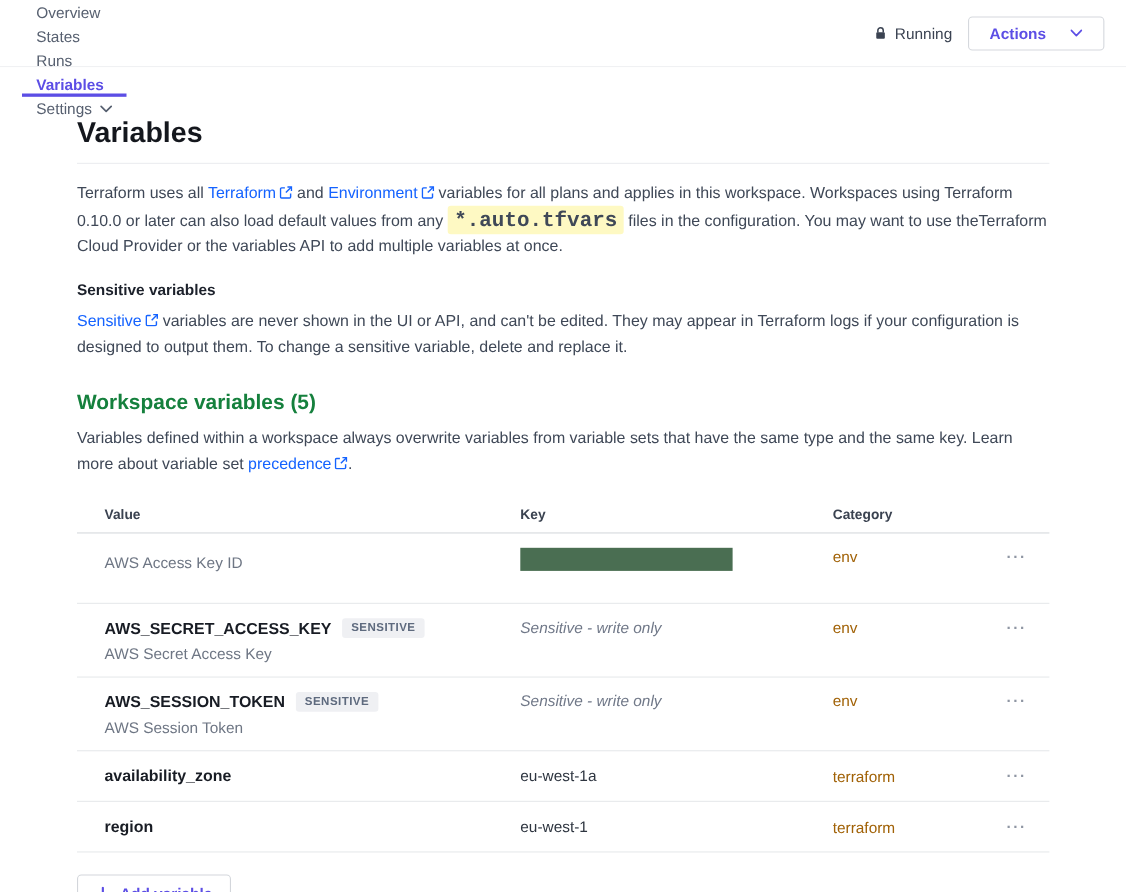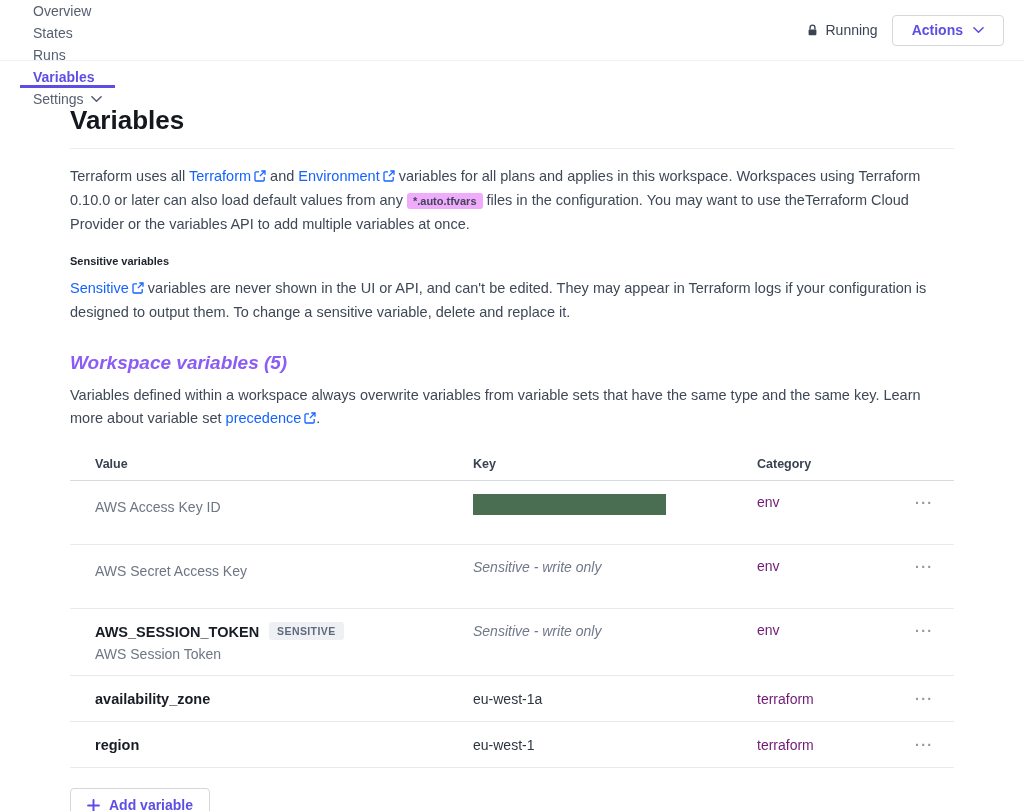--- a/index.html
+++ b/index.html
@@ -34,21 +34,21 @@
   }
   .tab.active {
     color: #5c4ee5;
     font-weight: bold;
     border-bottom-color: #5c4ee5;
   }
   .tab .chev { margin-left: 7px; color: #576070; display: inline-flex; }
   .nav-right { margin-left: auto; display: flex; align-items: center; gap: 14px; }
   .status { display: inline-flex; align-items: center; gap: 7px; font-size: 14px; color: #3b4352; }
   .actions-btn {
-    display: inline-flex; align-items: center; gap: 10px;
+    display: inline-flex; align-items: center; gap: 22px;
     height: 31px; padding: 0 19px;
     background: #fff;
     border: 1px solid #d5d8dd;
     border-radius: 4px;
     color: #5c4ee5; font-size: 14px; font-weight: bold;
     cursor: pointer;
     font-family: "Liberation Sans", sans-serif;
     text-align: center;
   }
 
@@ -57,28 +57,28 @@
   h1.page-title {
     margin-top: 44px;
     font-size: 26px; font-weight: bold; color: #14171d;
     padding-bottom: 12px;
     border-bottom: 1px solid #ebedf0;
   }
   p.body-text { margin-top: 16px; font-size: 14.5px; line-height: 23px; color: #3f4857; }
   a.link { color: #1563ff; text-decoration: none; cursor: pointer; }
   .ext-icon { display: inline-block; vertical-align: -1px; margin-left: 3px; color: #1563ff; }
   code.inline-code {
-    font-family: Liberation Sans, sans-serif;
-    font-size: 11px; font-weight: bold;
-    background: #f0abfc; color: #3f4857;
+    font-family: Liberation Mono, monospace;
+    font-size: 19px; font-weight: bold;
+    background: #fef9c3; color: #3f4857;
     padding: 2px 6px; border-radius: 3px;
   }
-  h3.sub-heading { margin-top: 19px; font-size: 11px; font-weight: bold; color: #1c212b; }
+  h3.sub-heading { margin-top: 19px; font-size: 14px; font-weight: bold; color: #1c212b; }
   p.body-text.tight { margin-top: 10px; }
-  h2.section-heading { margin-top: 28px; font-size: 19px; font-weight: bold; color: #8b5cf6; font-style: italic; }
+  h2.section-heading { margin-top: 28px; font-size: 19px; font-weight: bold; color: #15803d; }
 
   
   .var-table { margin-top: 26px; }
   .thead, .trow {
     display: grid;
     grid-template-columns: 378px 284px 158px 1fr;
     padding-left: 25px;
   }
   .thead {
     padding-bottom: 9px;
@@ -93,21 +93,21 @@
     display: inline-block; margin-left: 10px;
     font-size: 10.5px; font-weight: bold; letter-spacing: 0.4px;
     color: #5e6a7e; background: #eff0f3;
     padding: 3px 8px; border-radius: 3px;
     vertical-align: 2px;
   }
   .desc { margin-top: 5px; font-size: 14px; color: #6e7684; }
   .redacted { display: inline-block; width: 193px; height: 21px; background: #4a6e52; }
   .val-sensitive { font-style: italic; font-size: 14px; color: #707888; }
   .val-plain { font-size: 14px; color: #2e3540; }
-  .category { font-size: 14px; color: #701a75; }
+  .category { font-size: 14px; color: #a16207; }
   .ellipsis {
     color: #8f96a3; font-weight: bold; font-size: 14px;
     letter-spacing: 1.5px; cursor: pointer; line-height: 1;
   }
 
   
   .add-btn {
     margin-top: 20px;
     display: inline-flex; align-items: center; gap: 9px;
     padding: 8px 16px;
@@ -216,20 +216,23 @@
       </div>
       <div>
         <span class="redacted"></span>
       </div>
       <div class="category">env</div>
       <div><span class="ellipsis">···</span></div>
     </div>
 
     <div class="trow tall">
       <div>
+        <div>
+          <span class="key">AWS_SECRET_ACCESS_KEY</span><span class="badge">SENSITIVE</span>
+        </div>
         <div class="desc">AWS Secret Access Key</div>
       </div>
       <div>
         <span class="val-sensitive">Sensitive - write only</span>
       </div>
       <div class="category">env</div>
       <div><span class="ellipsis">···</span></div>
     </div>
 
     <div class="trow tall">

